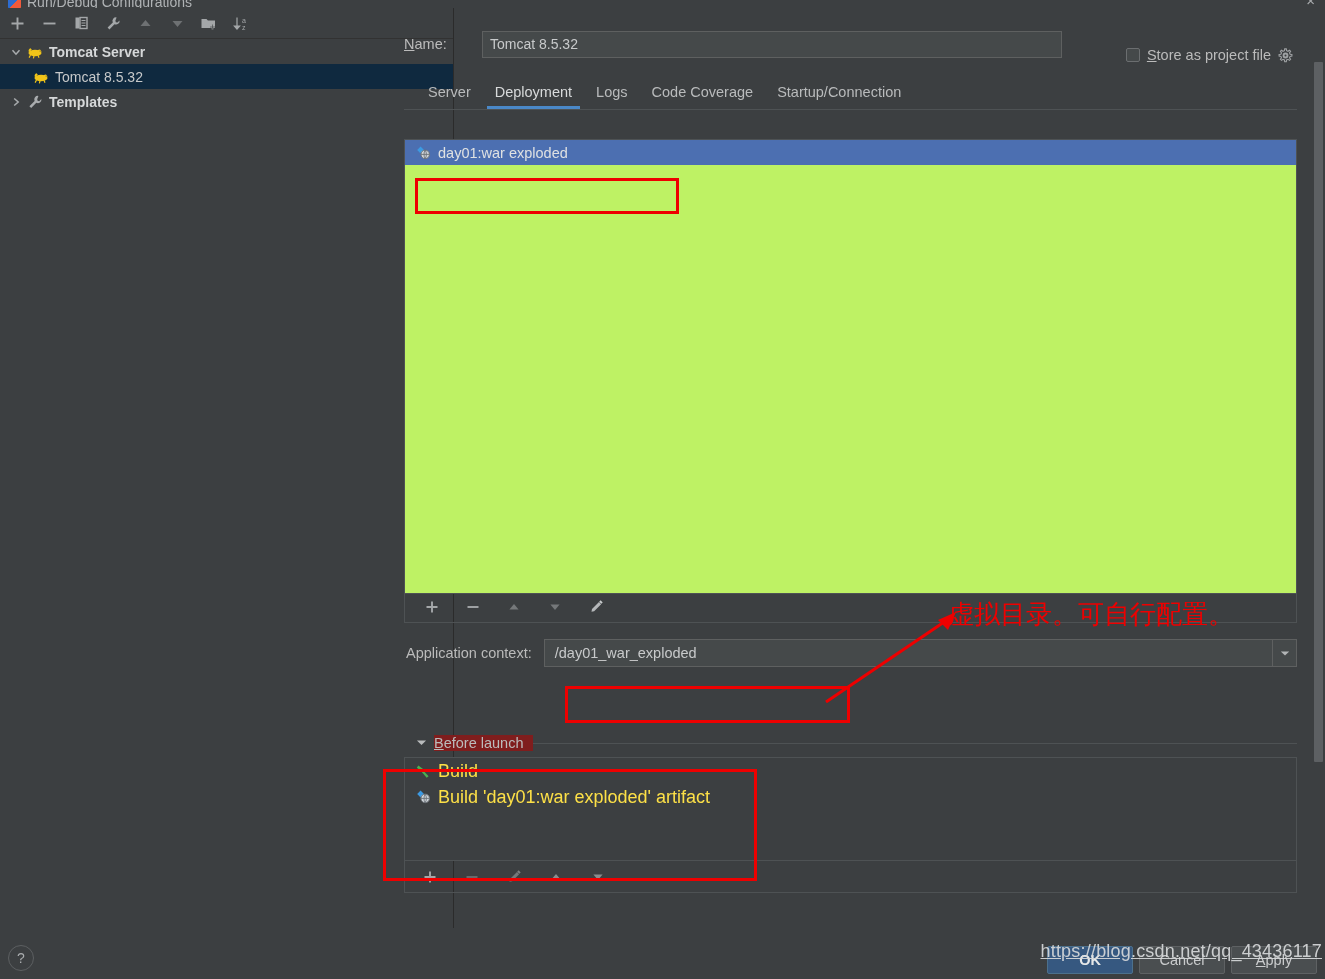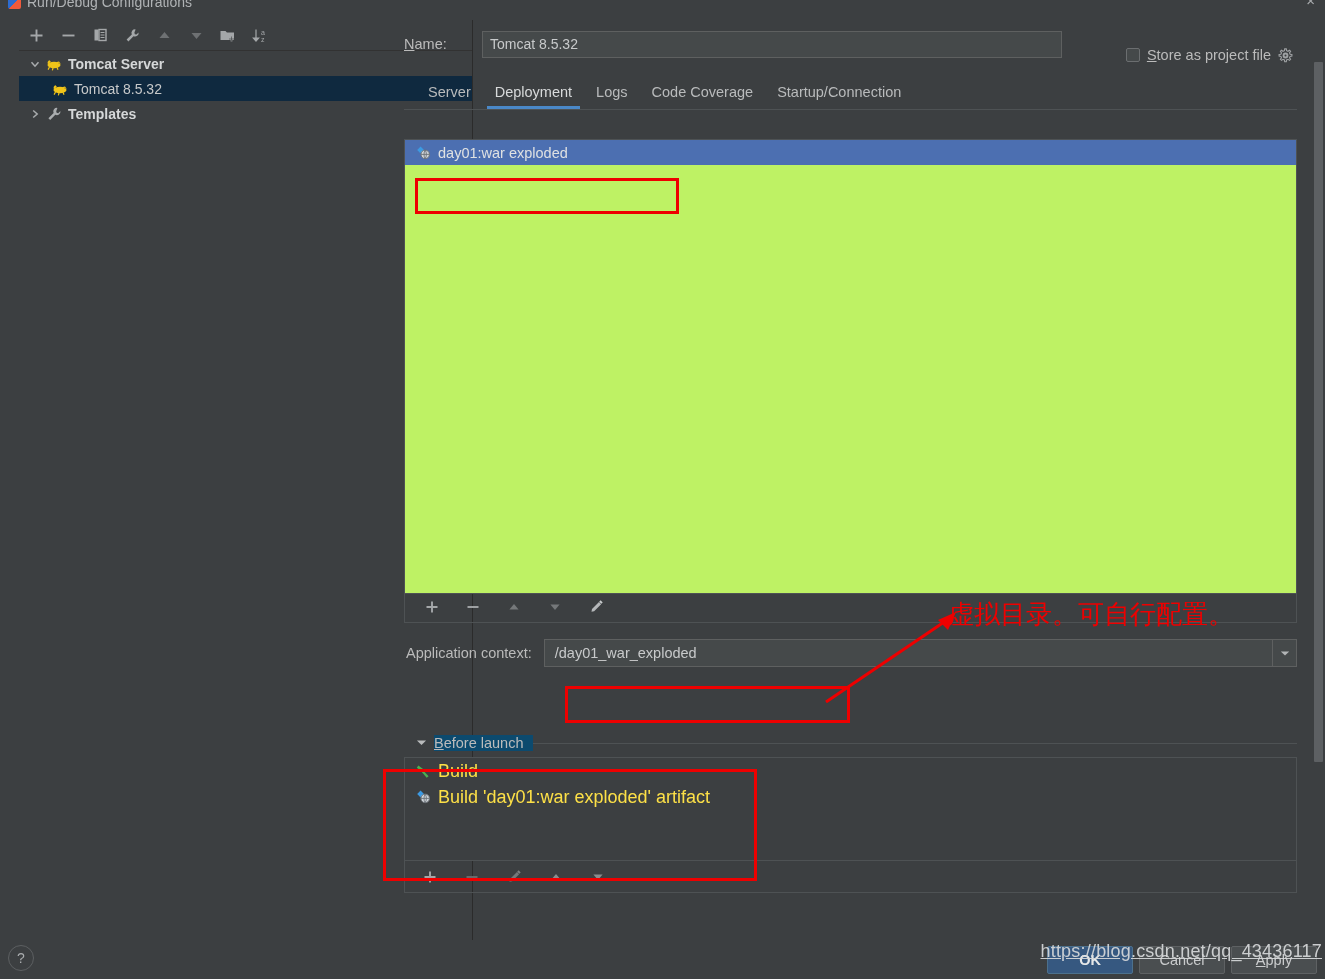--- a/index.html
+++ b/index.html
@@ -22,22 +22,22 @@
     background: linear-gradient(135deg,#2d6cd0 0%,#2d6cd0 50%,#f05a3c 50%,#f05a3c 100%);
     border-radius: 2px;
   }
   .title-text { font-size: 14px; color: #b0b3b5; white-space: nowrap; }
   .title-close {
     position: absolute; right: 10px; top: 2px; font-size: 15px; color: #a9acae; line-height: 1;
   }
 
   
   .sidebar {
-    position: absolute; left: 0; top: 20px; width: 454px; height: 920px;
-    background: #3c3f41; border-right: 1px solid #2b2b2b; margin-left: 19px;
+    position: absolute; left: 0; top: 8px; width: 454px; height: 920px;
+    background: #3c3f41; border-right: 1px solid #2b2b2b;
   }
   .side-toolbar {
     height: 30px; display: flex; align-items: center; padding-left: 6px; gap: 10px;
   }
   .tb-btn {
     width: 22px; height: 22px; display: flex; align-items: center; justify-content: center;
     color: #a4a7a9;
   }
   .tb-btn svg { display: block; }
   .tree {
@@ -126,21 +126,21 @@
   .combo-arrow {
     position: absolute; right: 0; top: 0; bottom: 0; width: 24px; background: #45494a;
     border-left: 1px solid #5e6060; display: flex; align-items: center; justify-content: center;
     color: #b2b5b6; font-size: 9px;
   }
 
   
   .before-wrap { margin: 12px 14px 0 13px; position: relative; }
   .bl-header { display: flex; align-items: center; height: 24px; position: relative; }
   .bl-twisty { color: #b9bbbc; font-size: 10px; margin-left: 12px; margin-right: 7px; }
-  .bl-title { font-size: 14.5px; color: #bbbbbb; background: #0c4a6e; padding-right: 10px; z-index: 2; }
+  .bl-title { font-size: 14.5px; color: #bbbbbb; background: #7f1d1d; padding-right: 10px; z-index: 2; }
   .bl-title u { text-decoration: underline; }
   .bl-line { flex: 1 1 auto; height: 1px; background: #4e5254; }
   .bl-list {
     height: 104px; border: 1px solid #4e5254; background: #3c3f41; margin-top: 2px;
   }
   .bl-item {
     height: 26px; display: flex; align-items: center; padding-left: 10px; font-size: 18px; color: #fde047;
   }
   .bl-toolbar {
     height: 32px; border: 1px solid #4e5254; border-top: none; display: flex; align-items: center;

